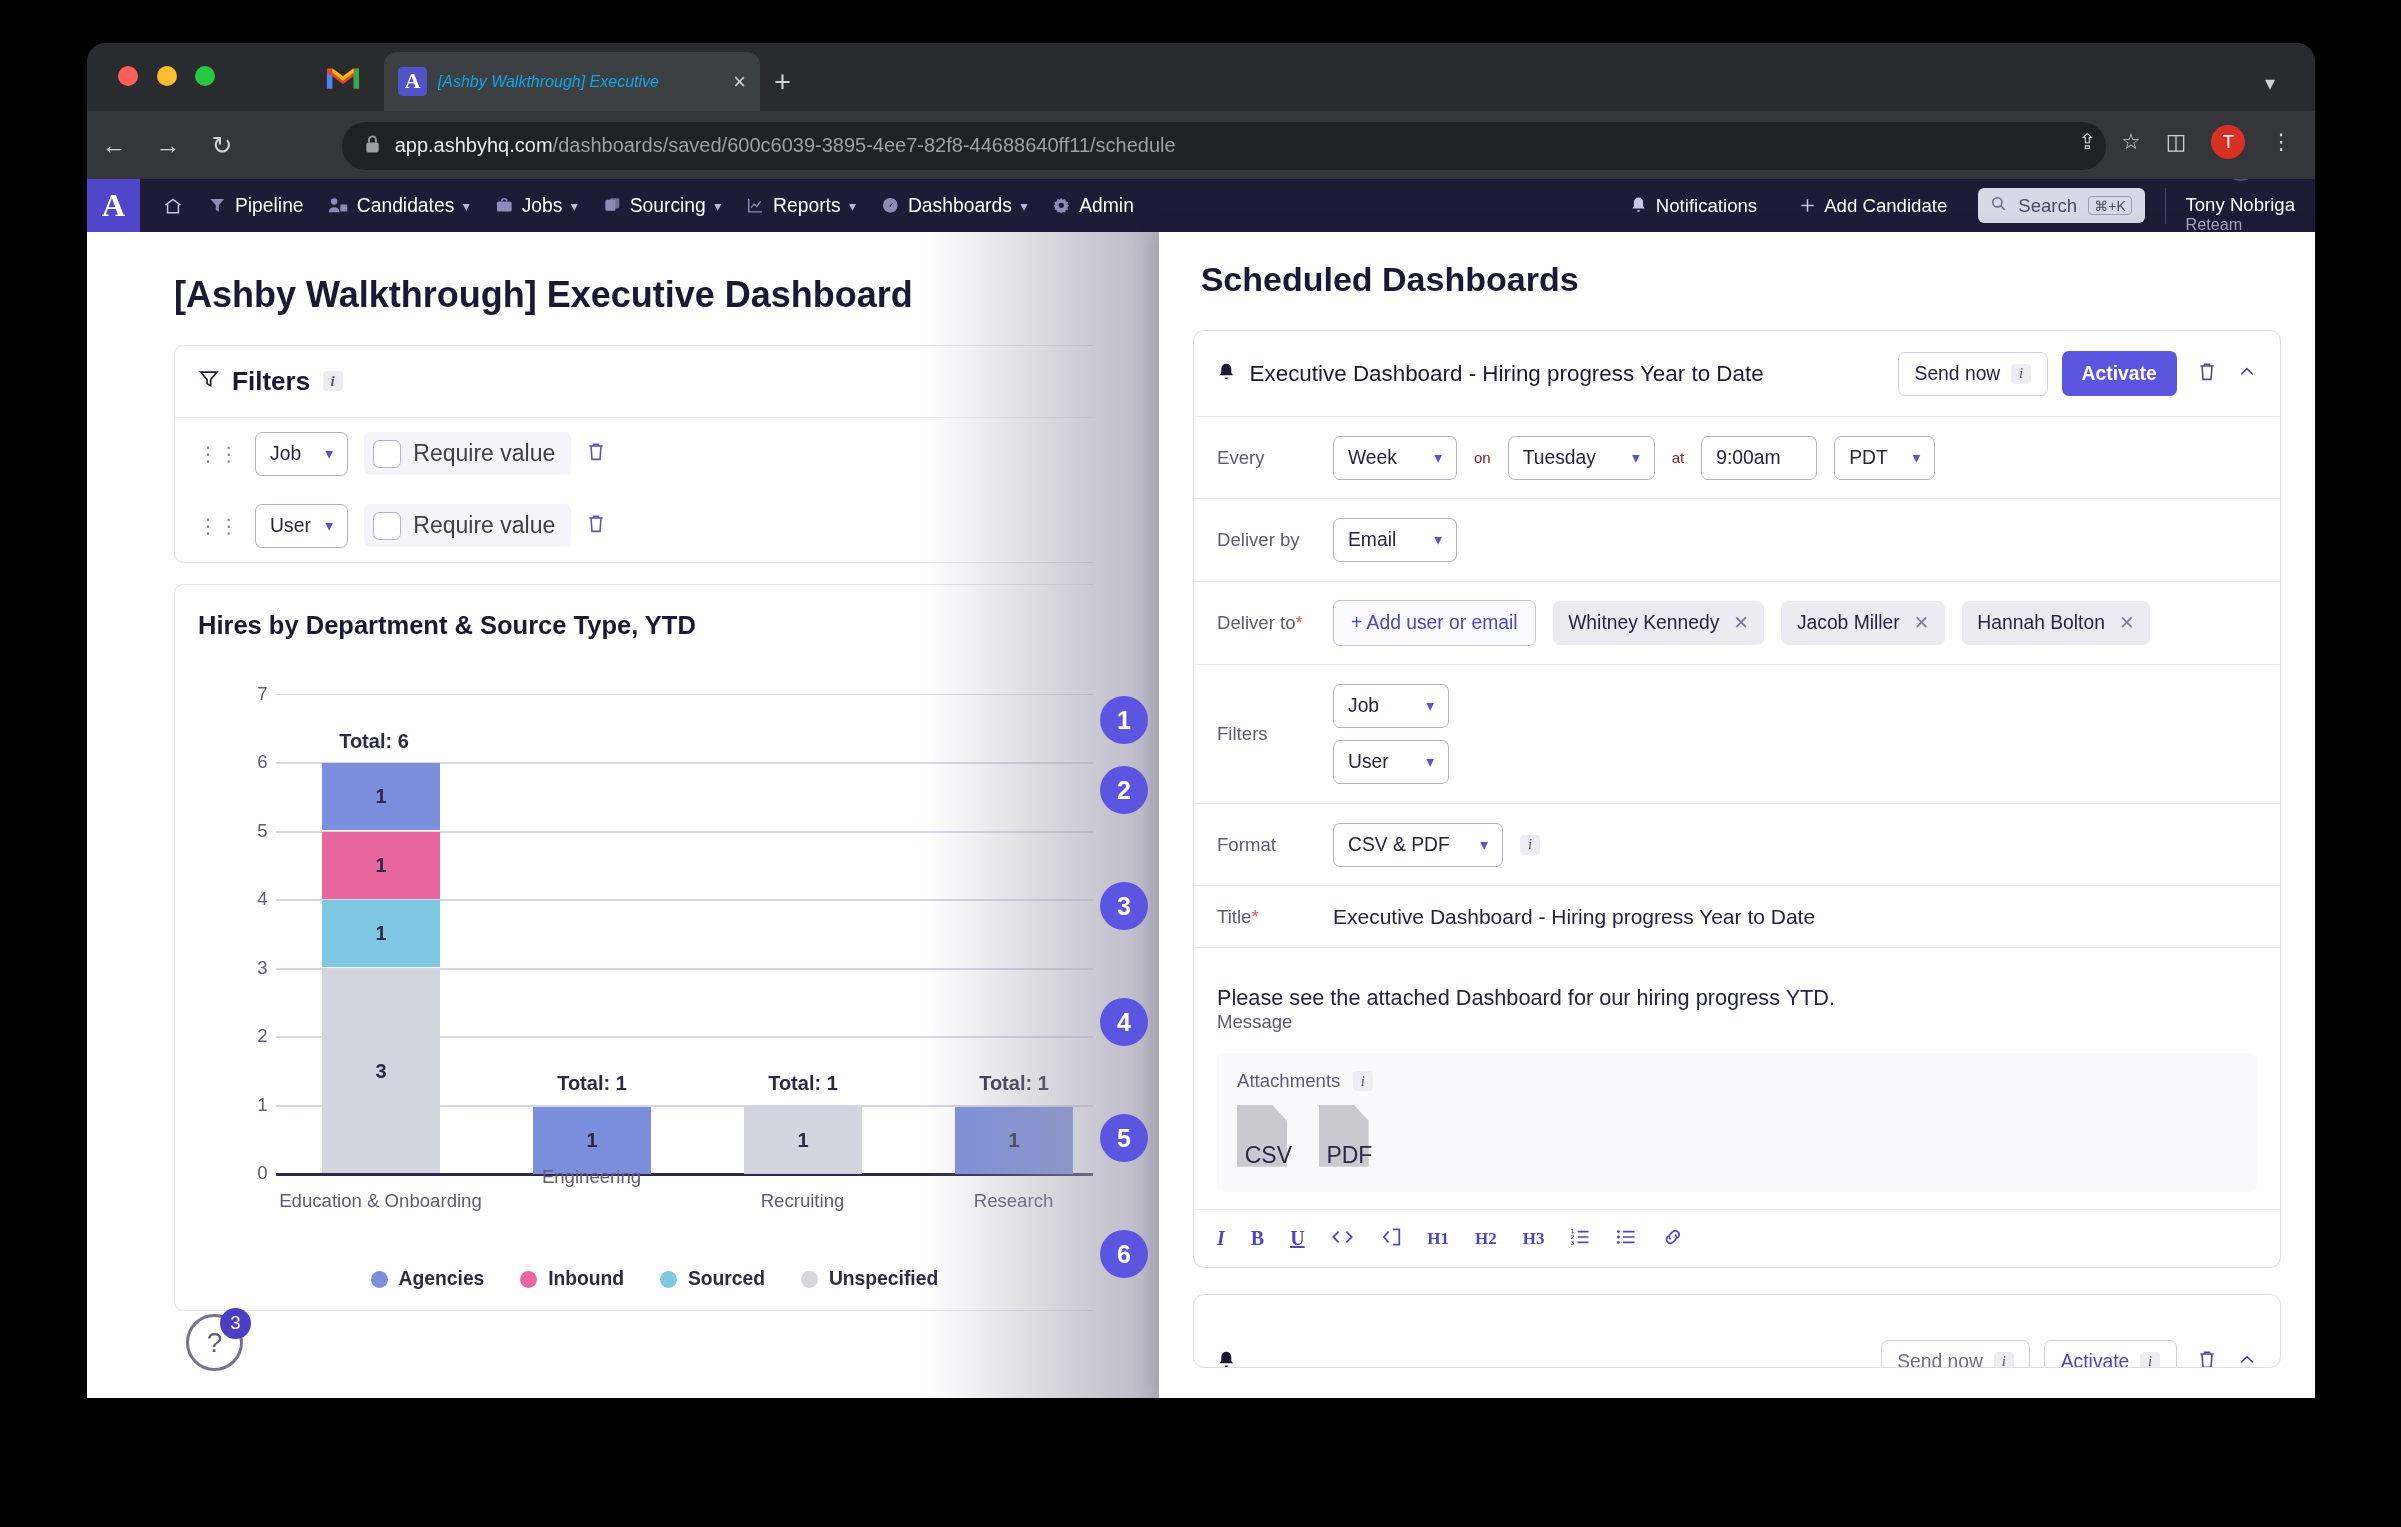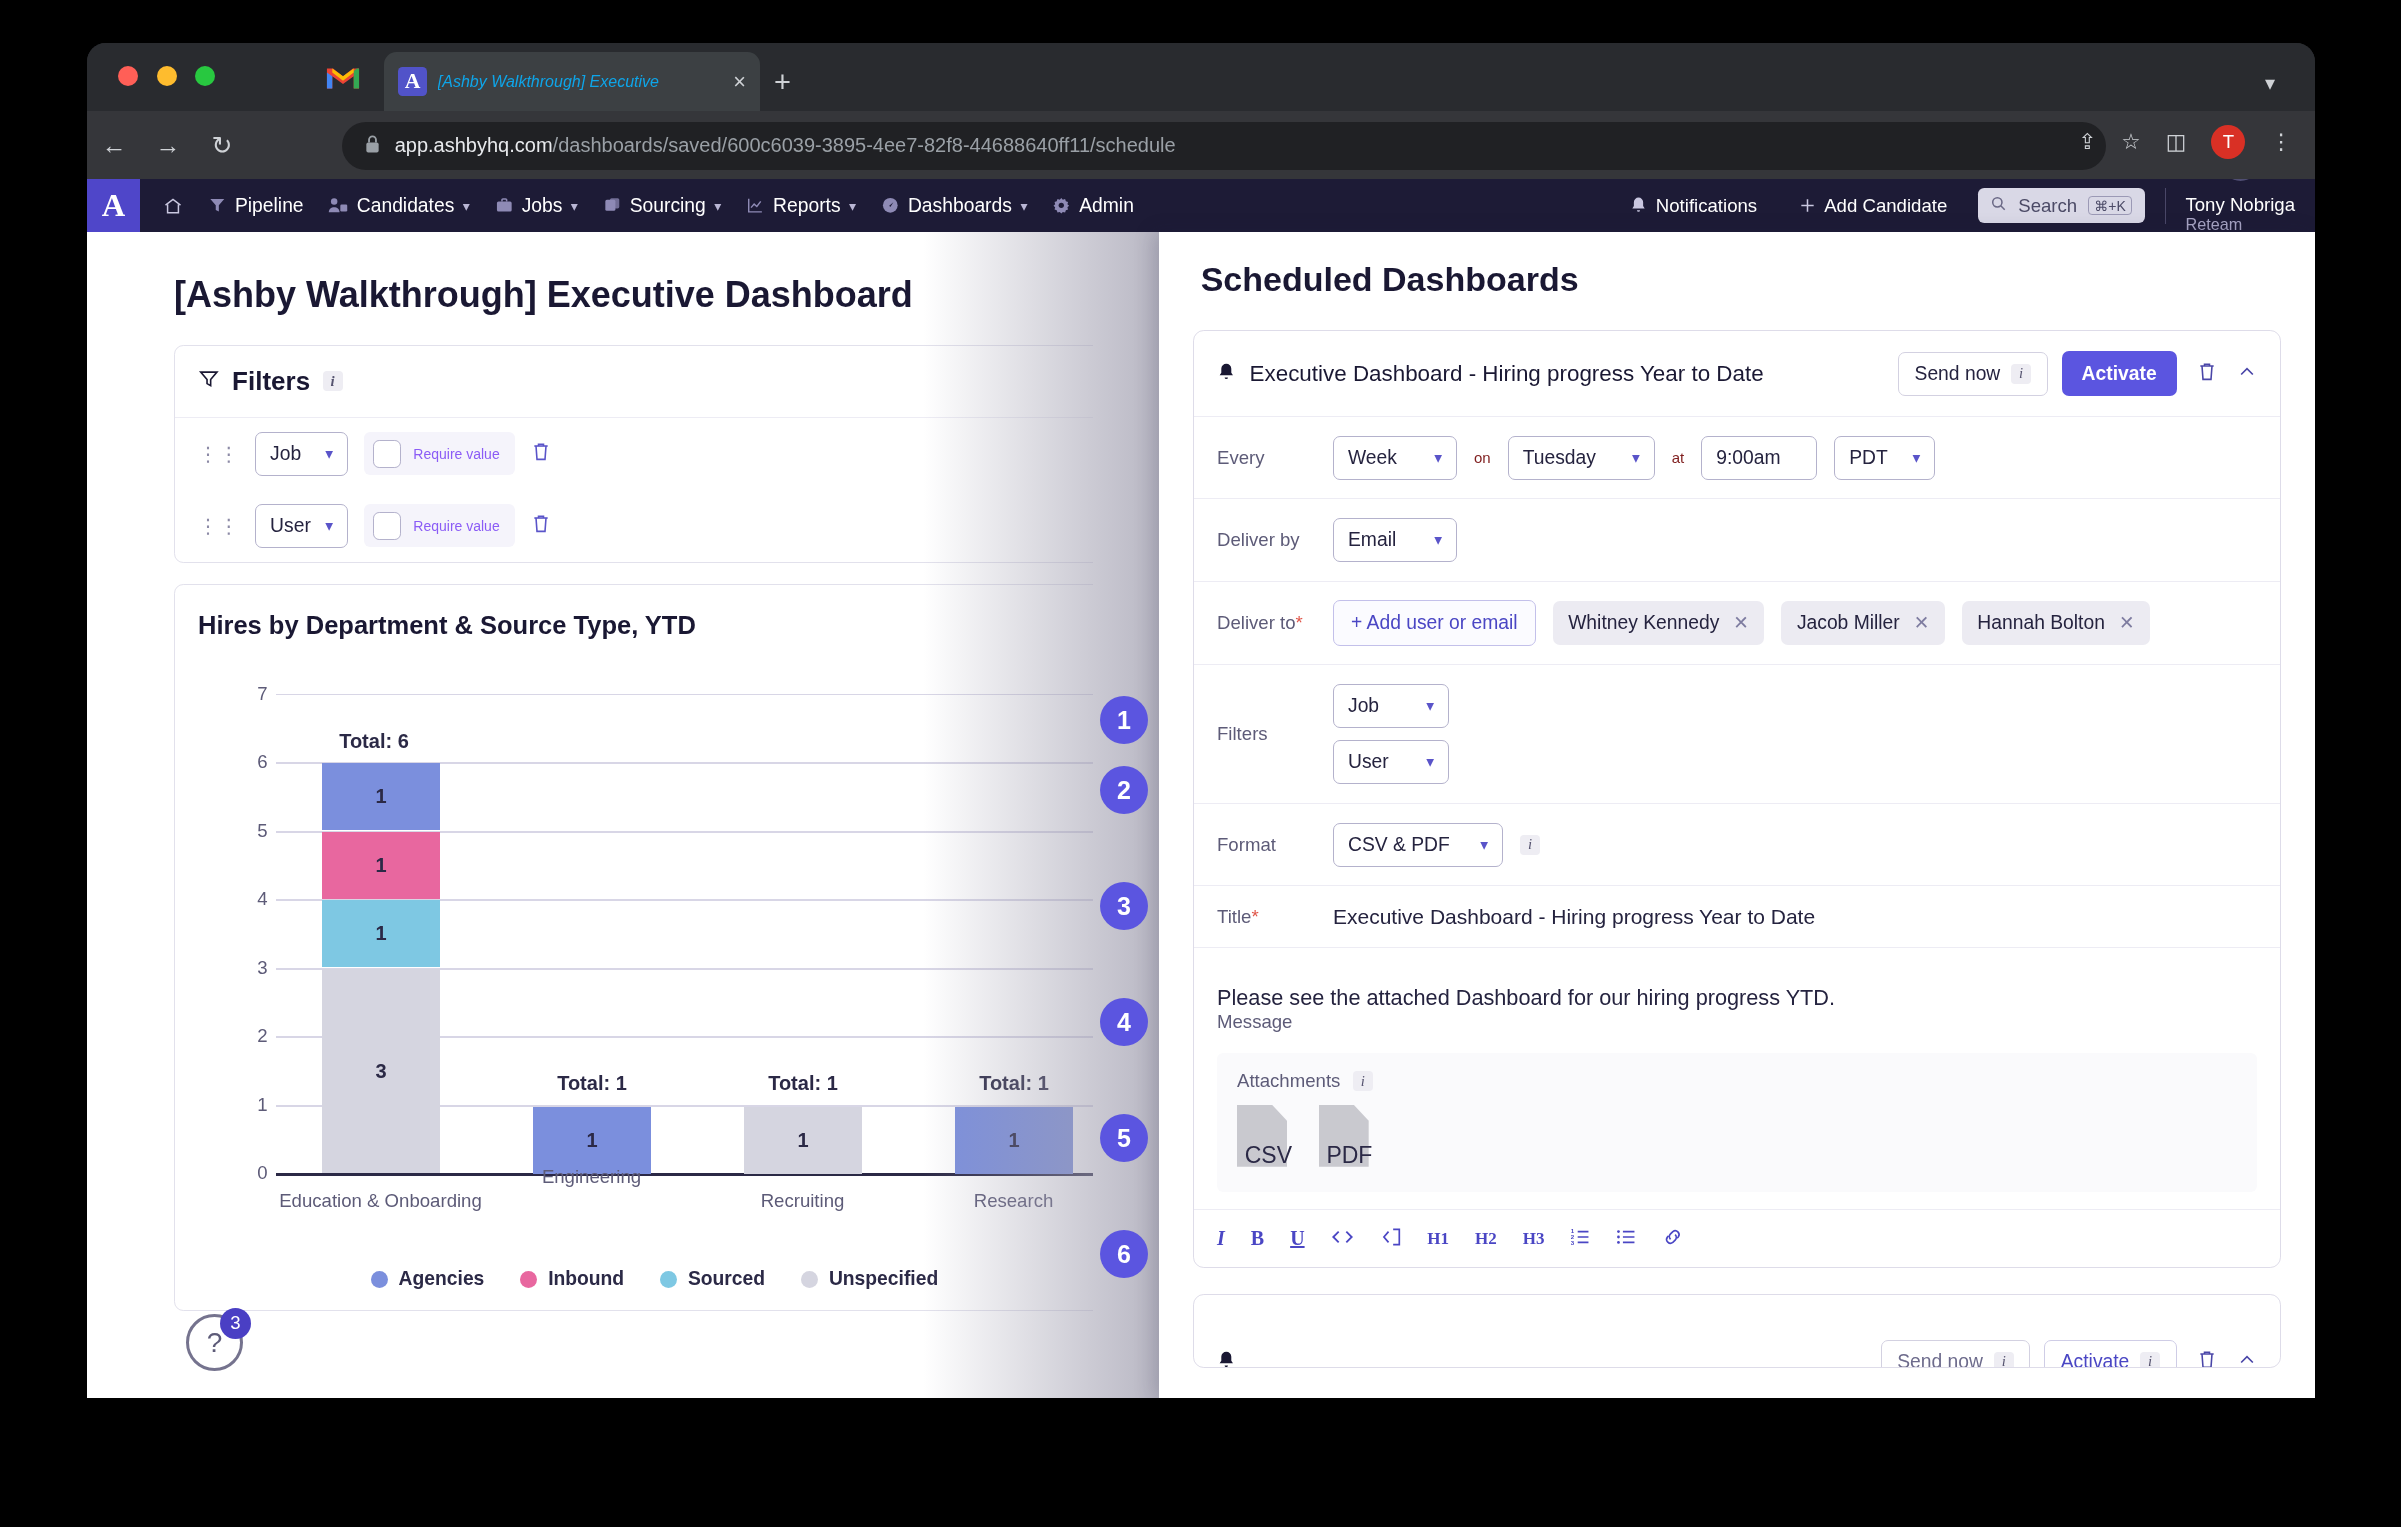--- a/index.html
+++ b/index.html
@@ -239,21 +239,21 @@
   .select-box .caret { color: #5a54c9; font-size: 15.5px; }
   .require-wrap {
     display: inline-flex; align-items: center; gap: 12.4px;
     background: #f5f4fb; border-radius: 6.2px;
     padding: 7.7px 15.5px 7.7px 9.3px;
   }
   .checkbox {
     width: 28px; height: 28px;
     border: 0.8px solid #b4b2cc; border-radius: 6.2px; background: #fff;
   }
-  .require-label { font-size: 14px; color: #8b5cf6; }
+  .require-label { font-size: 23px; color: #404040; }
   .trash-icon { color: #5a54c9; font-size: 21.7px; line-height: 1; }
 
   
   #chart-card { width: 959px; margin-top: 21.7px; height: 727px; position: relative; }
   #chart-title {
     padding: 26px 23px 0 23px;
     font-size: 25.5px; font-weight: bold; color: #1a1833;
   }
   #plot {
     position: absolute; left: 0; top: 93px;

